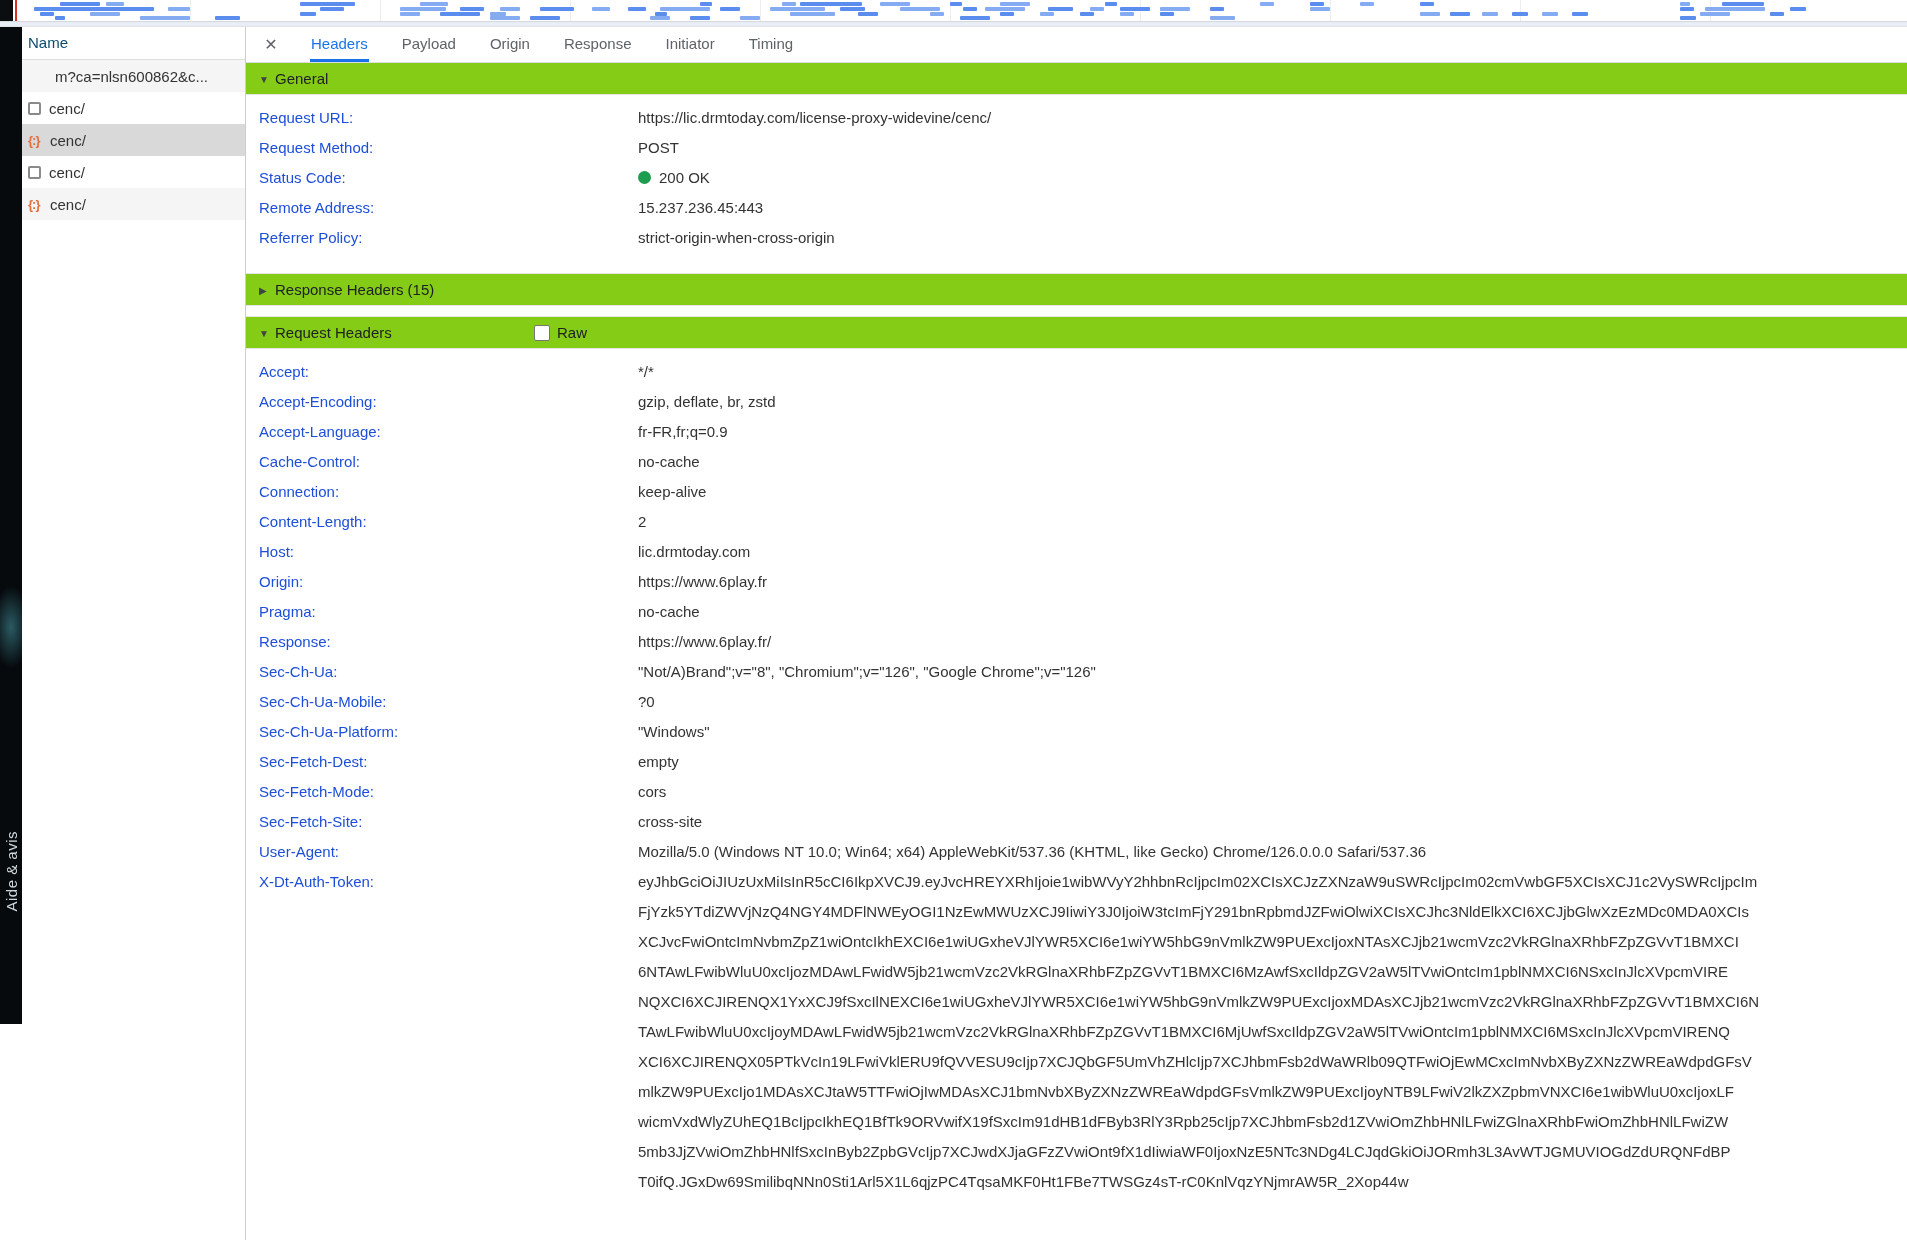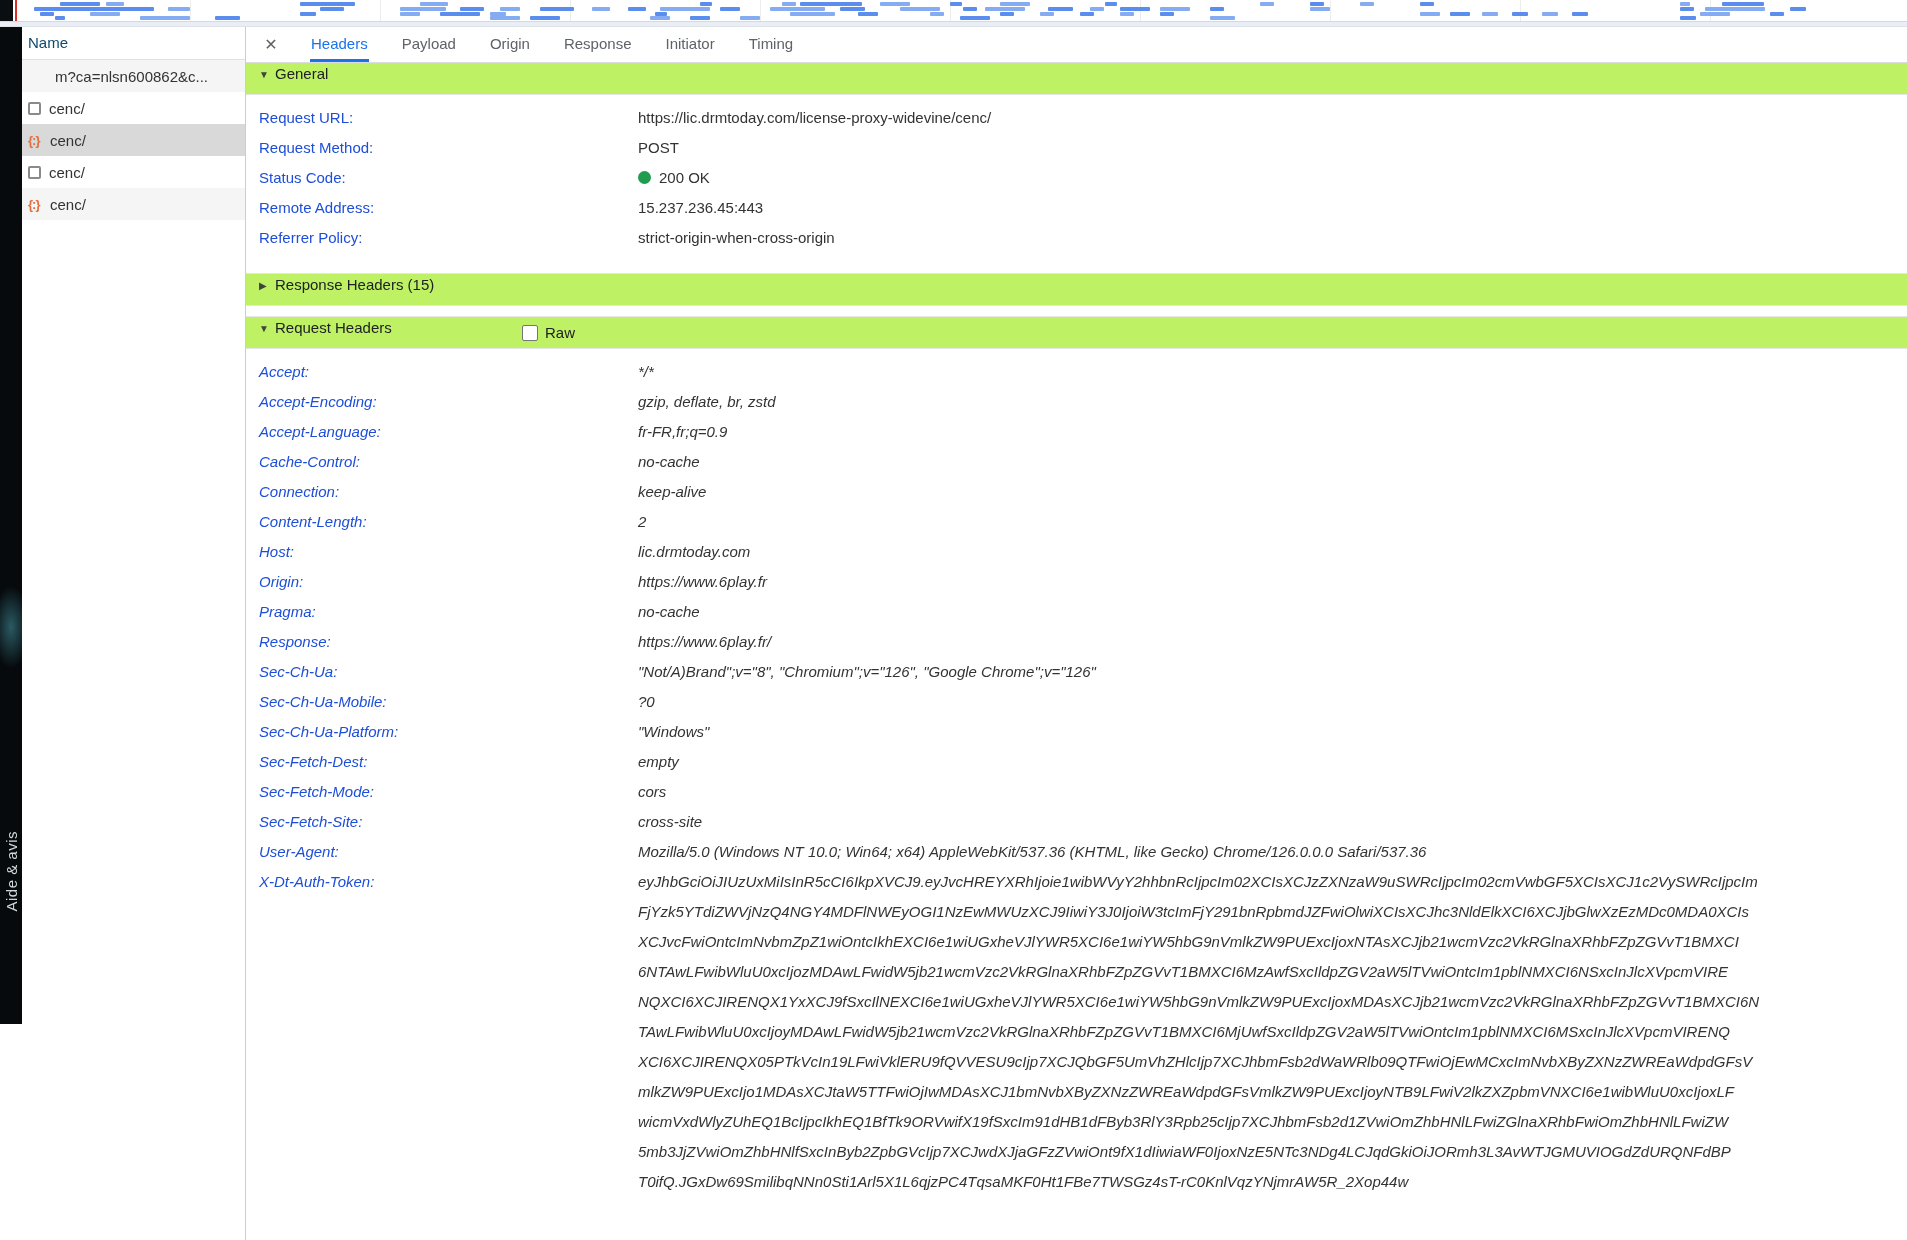--- a/index.html
+++ b/index.html
@@ -34,33 +34,33 @@
   .icon-doc{width:13px;height:13px;border:2px solid #8a8a8a;border-radius:2px;background:#fff;
     box-sizing:border-box;margin-right:8px;flex:none;}
   .icon-json{color:#e06e3f;font-weight:bold;font-size:13px;letter-spacing:-1px;margin-right:7px;flex:none;width:15px;}
   .req-label{white-space:nowrap;overflow:hidden;}
   
   .detail{flex:1;background:#fff;font-size:15px;overflow:hidden;}
   .tabbar{height:35px;display:flex;align-items:center;border-bottom:1px solid #dadce0;padding-left:12px;background:#fff;}
   .close{width:26px;text-align:center;color:#5f6368;font-size:16px;margin-right:10px;cursor:pointer;}
   .tab{margin:0 16px;padding:0 1px;height:35px;line-height:34px;color:#5f6368;box-sizing:border-box;cursor:pointer;white-space:nowrap;}
   .tab.active{color:#1a73e8;border-bottom:3px solid #1a73e8;}
-  .section-header{position:relative;height:31px;line-height:21px;background:#bef264;
+  .section-header{position:relative;height:31px;line-height:31px;background:#84cc16;
     border-bottom:1px solid #e6e6e6;padding-left:13px;color:#202124;cursor:pointer;}
   .section-header .arrow{display:inline-block;font-size:10px;color:#424242;width:16px;vertical-align:1px;}
   .section-header.bt{border-top:1px solid #e6e6e6;}
   .gap10{height:10px;background:#fff;}
   #general-rows{padding:8px 0 20px;}
-  #request-header-rows{padding:8px 0 12px;font-style:italic;}
+  #request-header-rows{padding:8px 0 12px;}
   .hrow{display:flex;align-items:flex-start;}
   .hkey{flex:none;width:379px;padding-left:13px;line-height:30px;color:#1d4ed8;box-sizing:content-box;}
   .hval{flex:1;line-height:30px;color:#333;padding-right:17px;min-width:0;}
   .status-dot{display:inline-block;width:13px;height:13px;border-radius:50%;background:#1e9d50;
     margin-right:8px;vertical-align:-1px;}
-  .raw-wrap{position:absolute;left:276px;top:0;height:31px;display:flex;align-items:center;}
+  .raw-wrap{position:absolute;left:288px;top:0;height:31px;display:flex;align-items:center;}
   .raw-box{width:14px;height:14px;border:1px solid #767676;border-radius:2px;background:#fff;margin-right:7px;}
   .token-line{height:30px;line-height:30px;white-space:nowrap;overflow:hidden;}
 </style>
 </head>
 <body>
 
 <div>
 
   <div class="overview" id="ov-bars">
     <div class="ov-black"></div>

